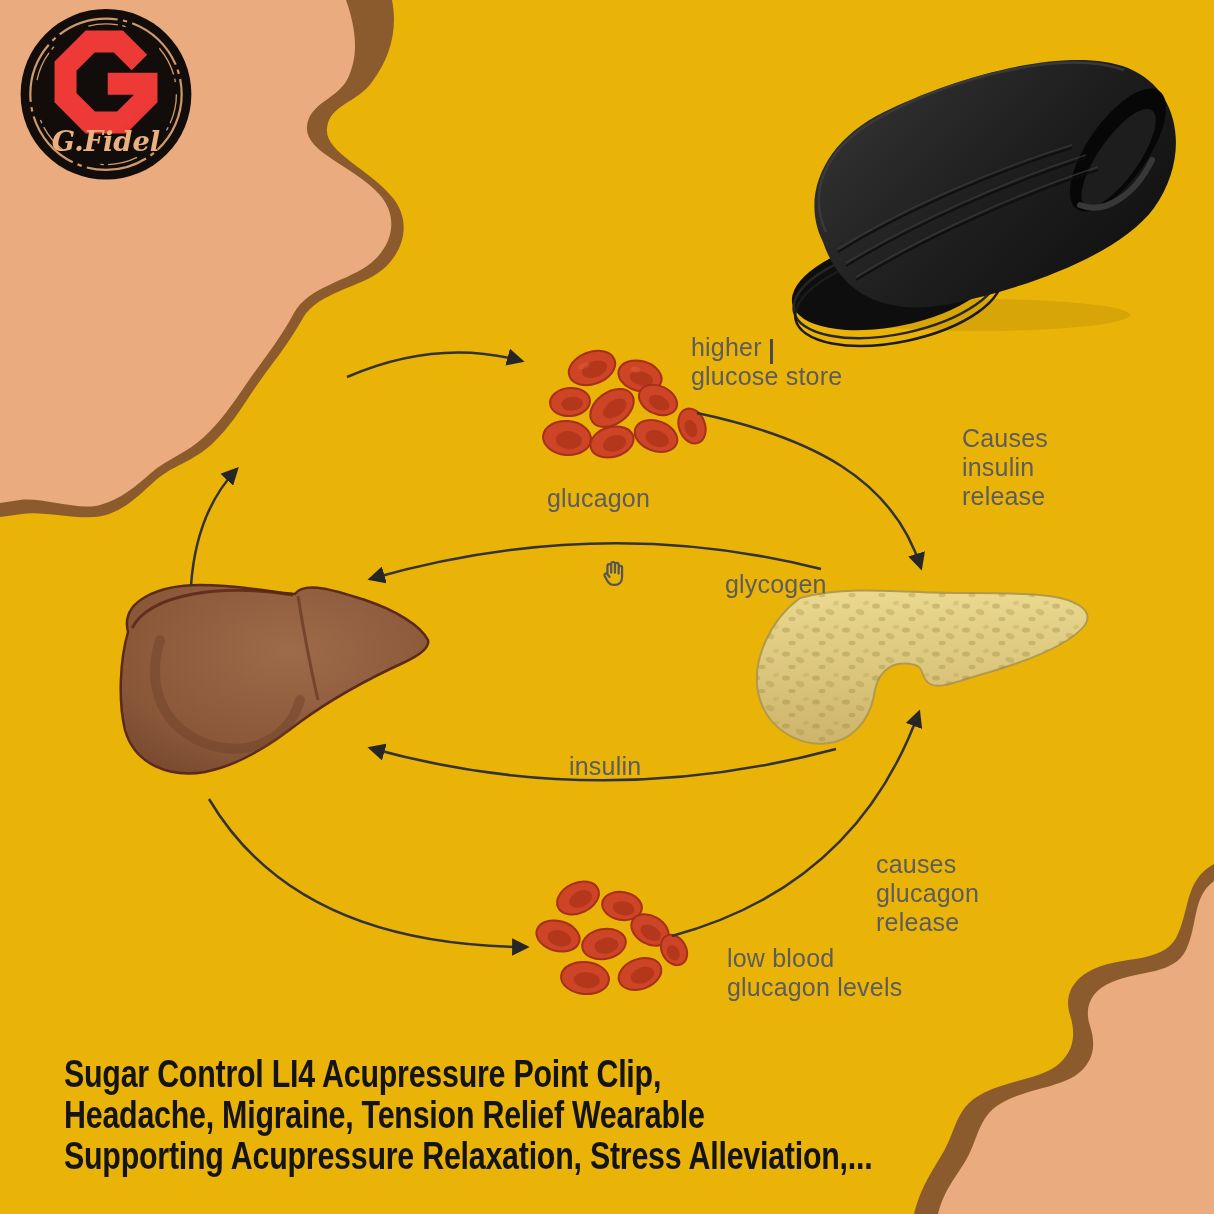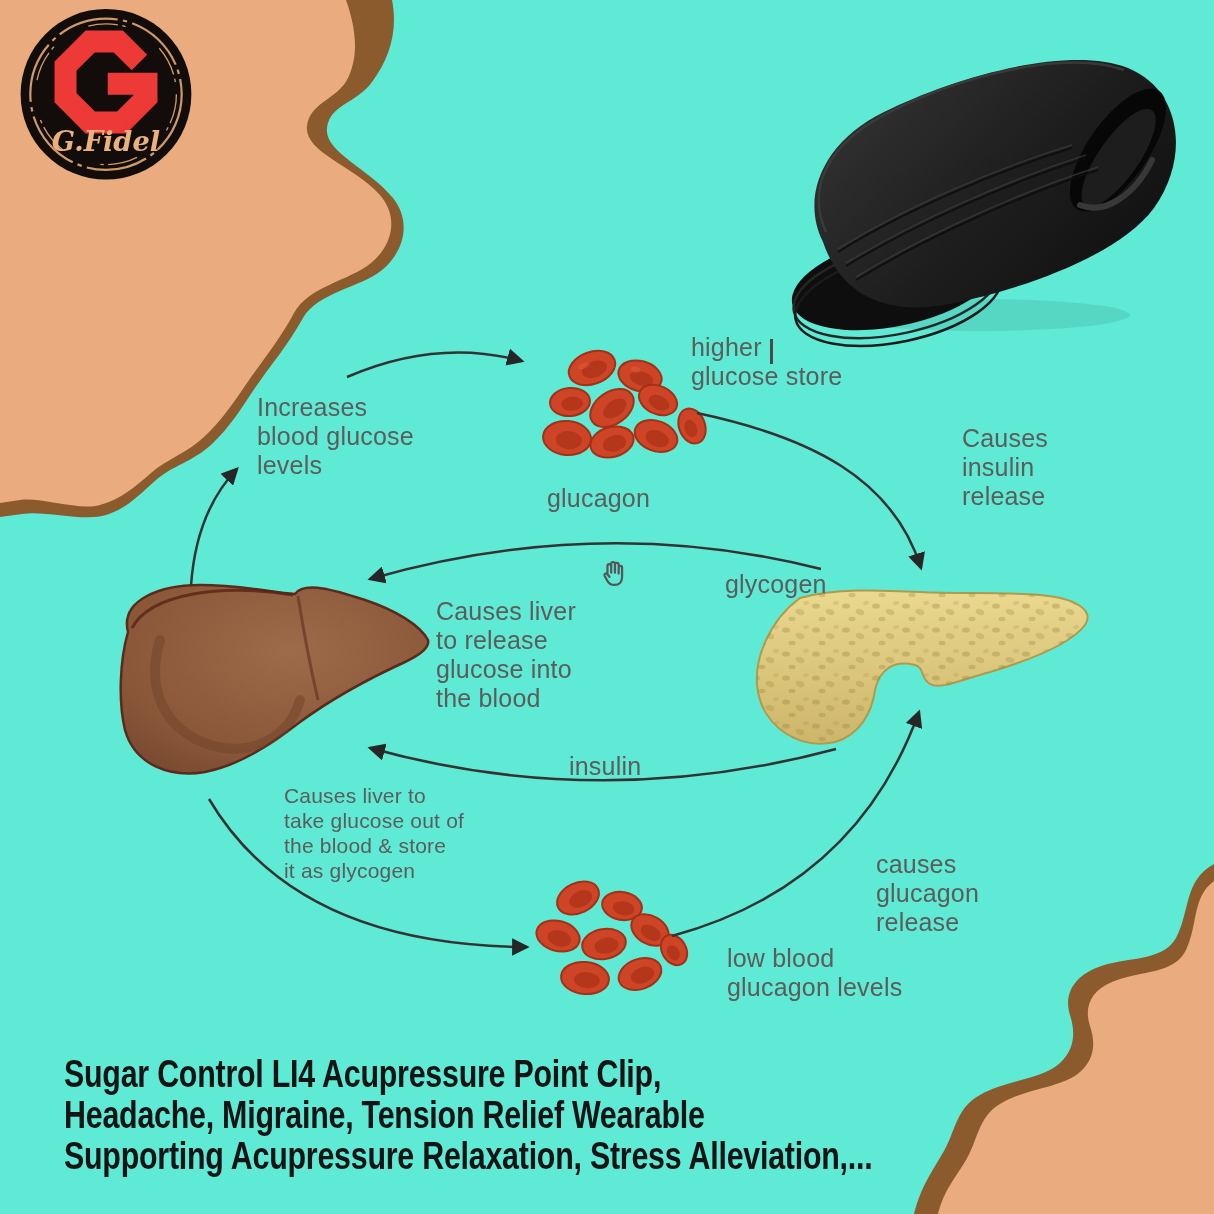--- a/index.html
+++ b/index.html
@@ -1,17 +1,17 @@
 <!DOCTYPE html>
 <html><head>
 <meta charset="utf-8">
 <style>
   html,body{margin:0;padding:0;background:#ffffff;}
   .canvas{
-    position:relative;width:1214px;height:1214px;background:#5eead4;
+    position:relative;width:1214px;height:1214px;background:#eab308;
     overflow:hidden;font-family:"Liberation Sans",sans-serif;
   }
   .art{position:absolute;left:0;top:0;}
   .lbl{
     position:absolute;white-space:pre-line;color:#5c5c5c;
     font-size:25px;line-height:29px;letter-spacing:0.2px;
   }
   .lbl-small{font-size:21px;line-height:25px;}
   .caret{position:absolute;left:770px;top:339px;width:3px;height:25px;background:#4a4a4a;}
   .title{
@@ -207,40 +207,29 @@
     </defs>
     <circle cx="100" cy="98" r="97" fill="#120d0b"></circle>
     <circle cx="100" cy="98" r="86" fill="none" stroke="#cf9a6b" stroke-width="2.5" stroke-dasharray="70 6 5 6"></circle>
     <circle cx="100" cy="98" r="80" fill="none" stroke="#cf9a6b" stroke-width="1.5" stroke-dasharray="34 5 4 46"></circle>
     <g transform="translate(100,84)">
       <path fill="none" stroke="url(#gred)" stroke-width="25" stroke-linejoin="miter" d="M38,-22 L14,-46 L-18,-46 L-46,-18 L-46,18 L-18,46 L18,46 L46,18 L46,2 L2,2"></path>
     </g>
     <text x="100" y="162" text-anchor="middle" fill="#eab07e" font-family="DejaVu Serif, serif" font-style="italic" font-weight="bold" font-size="31">G.Fidel</text>
   </svg>
 
-  <div class="lbl" style="left:257px;top:393px;">Increases
-blood glucose
-levels</div>
   <div class="lbl" style="left:691px;top:333px;">higher
 glucose store</div>
   <div class="caret"></div>
   <div class="lbl" style="left:547px;top:484px;">glucagon</div>
   <div class="lbl" style="left:962px;top:424px;">Causes
 insulin
 release</div>
   <div class="lbl" style="left:725px;top:570px;">glycogen</div>
-  <div class="lbl" style="left:436px;top:597px;">Causes liver
-to release
-glucose into
-the blood</div>
   <div class="lbl" style="left:569px;top:752px;">insulin</div>
-  <div class="lbl lbl-small" style="left:284px;top:783px;">Causes liver to
-take glucose out of
-the blood &amp; store
-it as glycogen</div>
   <div class="lbl" style="left:876px;top:850px;">causes
 glucagon
 release</div>
   <div class="lbl" style="left:727px;top:944px;">low blood
 glucagon levels</div>
 
   <div class="title">Sugar Control LI4 Acupressure Point Clip,
 Headache, Migraine, Tension Relief Wearable
 Supporting Acupressure Relaxation, Stress Alleviation,...</div>
 

